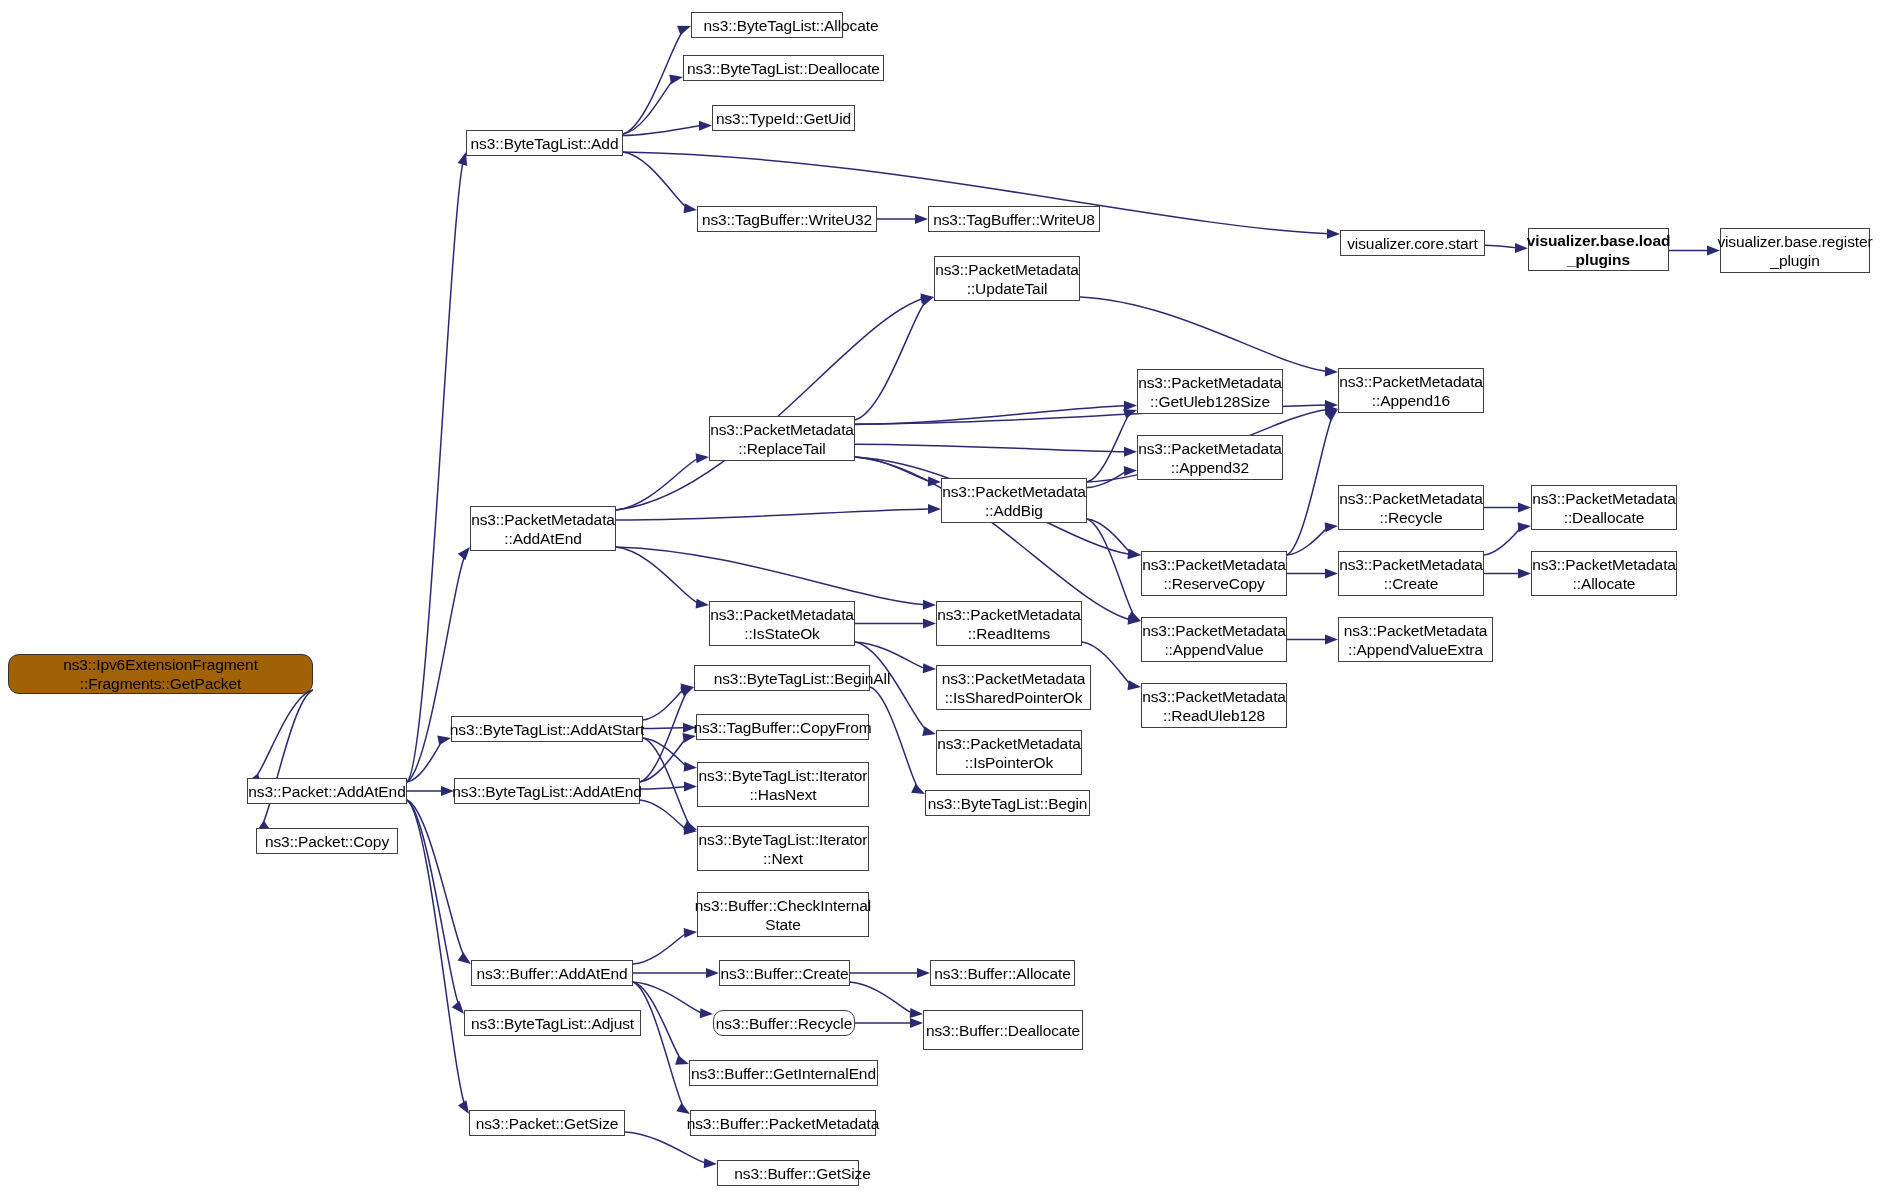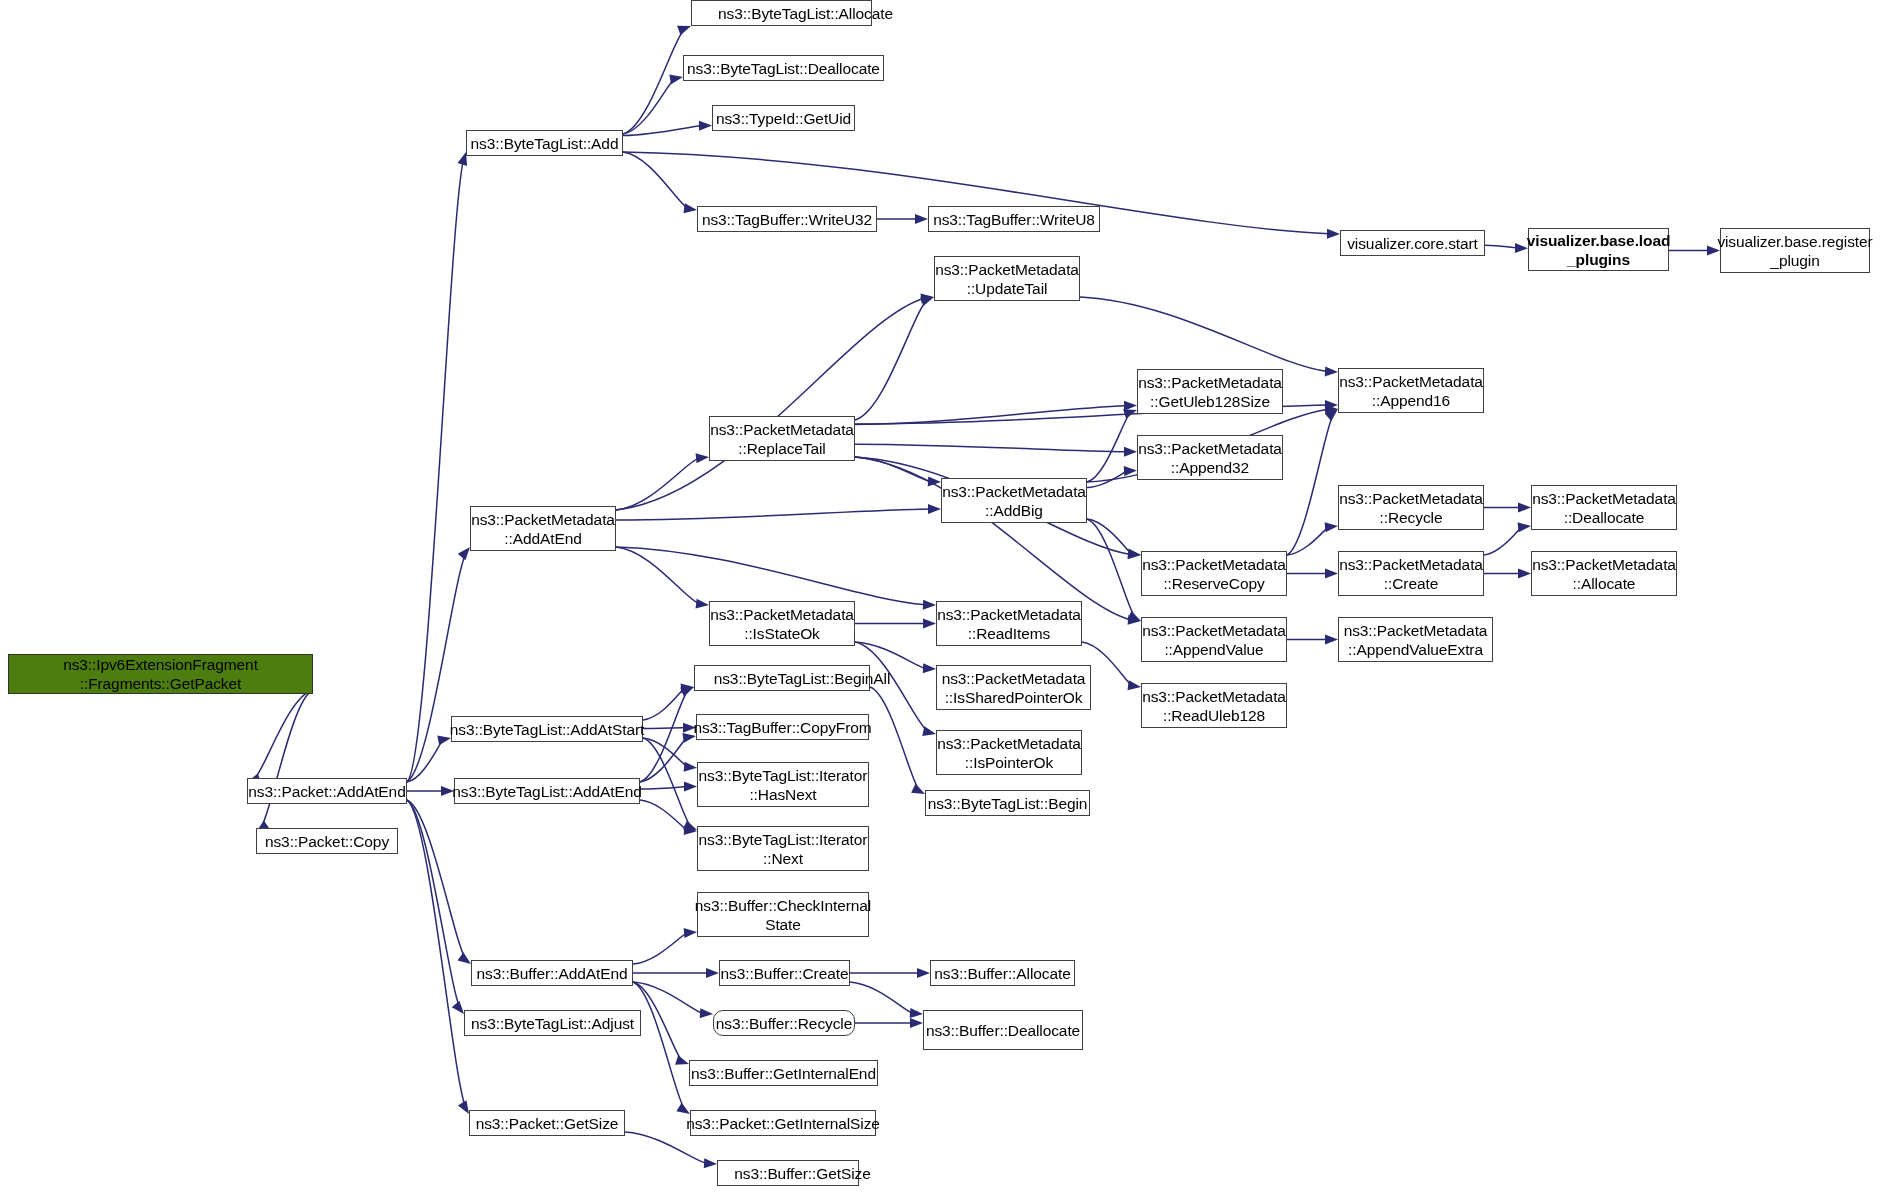--- a/index.html
+++ b/index.html
@@ -34,22 +34,23 @@
     line-height: 19px;
     display: flex;
     align-items: center;
     justify-content: center;
     text-align: center;
     white-space: pre-line;
     letter-spacing: -0.1px;
     z-index: 2;
   }
   .node.root {
-    background: #4d7c0f;
+    background: #a16207;
     border-color: #303030;
+    border-radius: 11px;
   }
 </style>
 </head>
 <body>
 
 <div id="canvas">
   <svg id="edges" viewBox="0 0 1883 1195" xmlns="http://www.w3.org/2000/svg">
       <path d="M 313 690 C 287.92 695.796, 264.16 772.34, 253.41198662996905 780.0377978708567" fill="none" stroke="#2a2a72" stroke-width="1.5"></path>
       <polygon points="247,782 257.96782499983124,773.4147326906451 260.894080155628,782.9770039042834" fill="#2a2a72"></polygon>
       <path d="M 313 690 C 291.34 698.946, 270.82 817.09, 260.09768913545196 829.1630235320968" fill="none" stroke="#2a2a72" stroke-width="1.5"></path>
@@ -177,21 +178,21 @@
       <path d="M 855 1023 C 880.84 1023, 905.32 1023, 912 1023" fill="none" stroke="#2a2a72" stroke-width="1.5"></path>
       <polygon points="923,1023 910,1028 910,1018" fill="#2a2a72"></polygon>
       <path d="M 625 1132 C 659.96 1134.016, 693.08 1160.64, 706.6105352362323 1163.443589632447" fill="none" stroke="#2a2a72" stroke-width="1.5"></path>
       <polygon points="717,1164 703.751210008681,1168.2976230367408 704.285996115844,1158.3119330846353" fill="#2a2a72"></polygon>
     </svg>
 <div class="node root" style="left: 8px; top: 654px; width: 305px; height: 40px;">ns3::Ipv6ExtensionFragment
 ::Fragments::GetPacket</div>
     <div class="node" style="left: 247px; top: 778px; width: 160px; height: 26px;">ns3::Packet::AddAtEnd</div>
     <div class="node" style="left: 256px; top: 828px; width: 142px; height: 26px;">ns3::Packet::Copy</div>
     <div class="node" style="left: 466px; top: 130px; width: 157px; height: 26px;">ns3::ByteTagList::Add</div>
-    <div class="node" style="left: 691px; top: 0; width: 181px; height: 26px; padding-left: 48px;">ns3::ByteTagList::Allocate</div>
+    <div class="node" style="left: 691px; top: 12px; width: 152px; height: 26px; padding-left: 48px;">ns3::ByteTagList::Allocate</div>
     <div class="node" style="left: 683px; top: 55px; width: 201px; height: 26px;">ns3::ByteTagList::Deallocate</div>
     <div class="node" style="left: 712px; top: 105px; width: 143px; height: 26px;">ns3::TypeId::GetUid</div>
     <div class="node" style="left: 697px; top: 206px; width: 180px; height: 26px;">ns3::TagBuffer::WriteU32</div>
     <div class="node" style="left: 928px; top: 206px; width: 172px; height: 26px;">ns3::TagBuffer::WriteU8</div>
     <div class="node" style="left: 1340px; top: 230px; width: 145px; height: 26px;">visualizer.core.start</div>
     <div class="node" style="left: 1528px; top: 228px; width: 141px; height: 43px; font-weight: bold;">visualizer.base.load
 _plugins</div>
     <div class="node" style="left: 1720px; top: 228px; width: 150px; height: 45px;">visualizer.base.register
 _plugin</div>
     <div class="node" style="left: 934px; top: 256px; width: 146px; height: 45px;">ns3::PacketMetadata
@@ -243,16 +244,16 @@
     <div class="node" style="left: 925px; top: 790px; width: 165px; height: 26px;">ns3::ByteTagList::Begin</div>
     <div class="node" style="left: 697px; top: 892px; width: 172px; height: 45px;">ns3::Buffer::CheckInternal
 State</div>
     <div class="node" style="left: 471px; top: 960px; width: 162px; height: 26px;">ns3::Buffer::AddAtEnd</div>
     <div class="node" style="left: 719px; top: 960px; width: 131px; height: 26px;">ns3::Buffer::Create</div>
     <div class="node" style="left: 930px; top: 960px; width: 145px; height: 26px;">ns3::Buffer::Allocate</div>
     <div class="node" style="left: 713px; top: 1010px; width: 142px; height: 26px; border-radius: 10px;">ns3::Buffer::Recycle</div>
     <div class="node" style="left: 923px; top: 1010px; width: 160px; height: 40px;">ns3::Buffer::Deallocate</div>
     <div class="node" style="left: 464px; top: 1010px; width: 177px; height: 26px;">ns3::ByteTagList::Adjust</div>
     <div class="node" style="left: 689px; top: 1060px; width: 189px; height: 26px;">ns3::Buffer::GetInternalEnd</div>
-    <div class="node" style="left: 690px; top: 1110px; width: 186px; height: 26px;">ns3::Packet::GetInternalSize</div>
+    <div class="node" style="left: 690px; top: 1110px; width: 186px; height: 26px;">ns3::Buffer::PacketMetadata</div>
     <div class="node" style="left: 469px; top: 1110px; width: 156px; height: 26px;">ns3::Packet::GetSize</div>
     <div class="node" style="left: 717px; top: 1160px; width: 142px; height: 26px; padding-left: 29px;">ns3::Buffer::GetSize</div>
   </div>
 
 </body></html>

